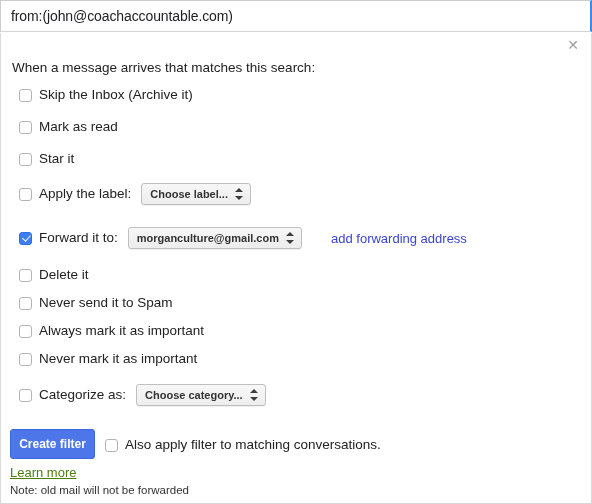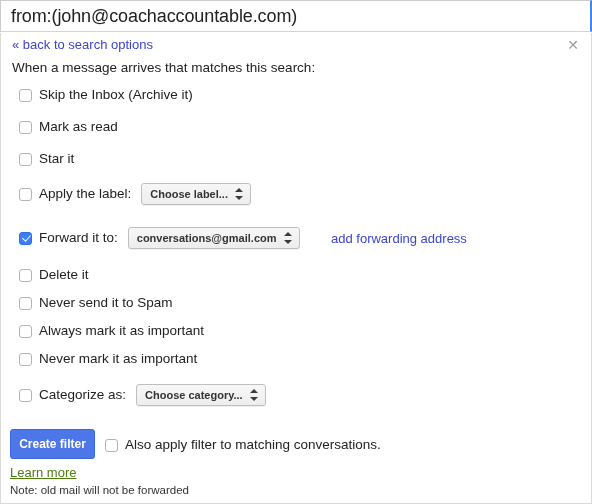--- a/index.html
+++ b/index.html
@@ -28,21 +28,21 @@
     background: #ffffff;
     border-top: 1px solid #cccccc;
     border-left: 1px solid #cccccc;
     border-bottom: 1px solid #d4d4d4;
     border-right: 2px solid #4285f4;
     display: flex;
     align-items: center;
   }
   #search-query {
     padding-left: 10px;
-    font-size: 18px;
+    font-size: 14px;
     color: #202124;
     letter-spacing: -0.1px;
     white-space: nowrap;
   }
 
   
   #filter-panel {
     position: absolute;
     left: 0;
     top: 33px;
@@ -243,21 +243,20 @@
 </style>
 </head>
 <body>
 
 <div id="search-bar">
   <div id="search-query" title="Search mail">from:(john@coachaccountable.com)</div>
 </div>
 
 <div id="filter-panel">
 
-  <a class="back-link">« back to search options</a>
 
   <div id="close-icon">✕</div>
 
   <div id="intro-text">When a message arrives that matches this search:</div>
 
   <div class="opt-row" style="top:52px;">
     <span class="cbx"></span>
     <span class="opt-label">Skip the Inbox (Archive it)</span>
   </div>
 
@@ -277,21 +276,21 @@
     <span class="select-btn">
       <span class="sel-text">Choose label...</span>
       <span class="stepper"></span>
     </span>
   </div>
 
   <div class="opt-row" style="top:195px;">
     <span class="cbx checked"></span>
     <span class="opt-label">Forward it to:</span>
     <span class="select-btn">
-      <span class="sel-text">conversations@gmail.com</span>
+      <span class="sel-text">morganculture@gmail.com</span>
       <span class="stepper"></span>
     </span>
   </div>
 
   <a class="inline-link" style="left:306px; top:198px;">add forwarding address</a>
 
   <div class="opt-row" style="top:232px;">
     <span class="cbx"></span>
     <span class="opt-label">Delete it</span>
   </div>

